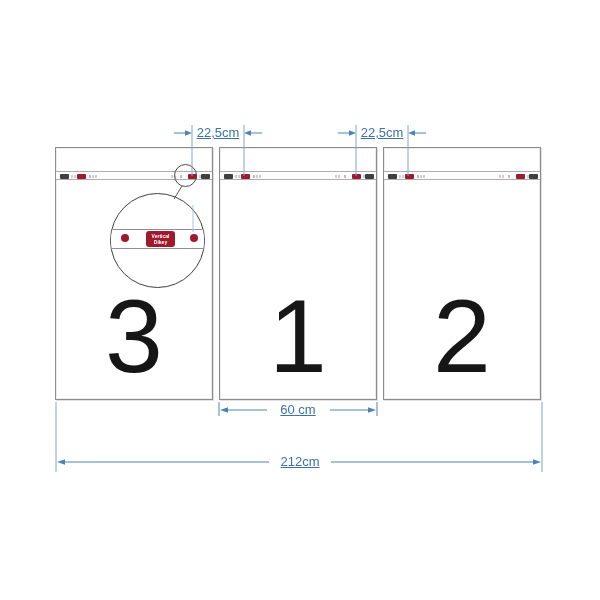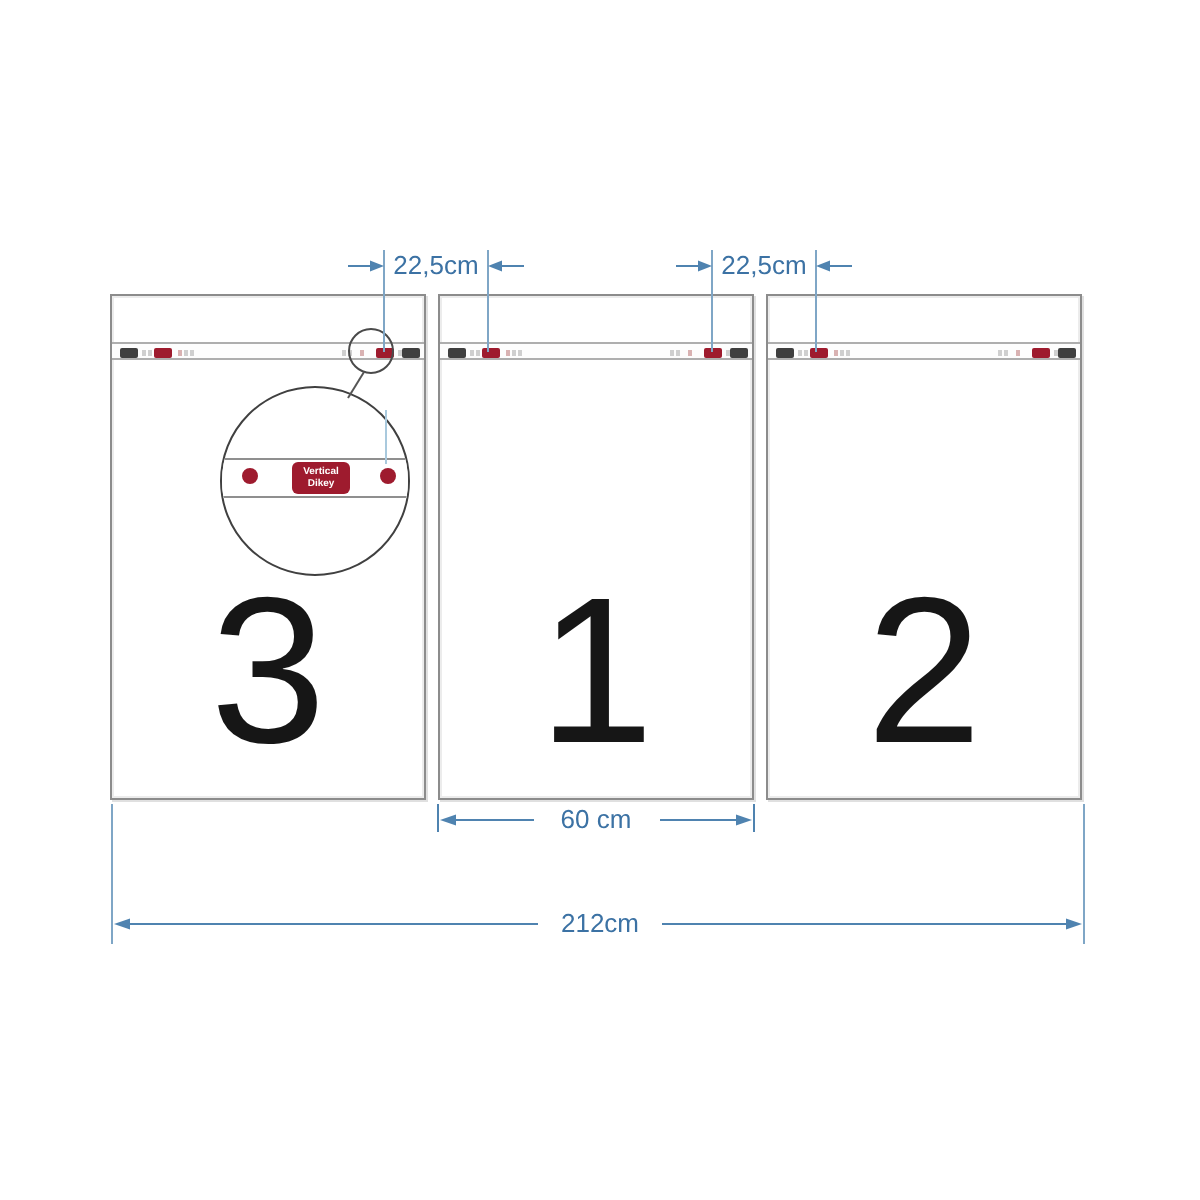--- a/index.html
+++ b/index.html
@@ -42,21 +42,21 @@
   }
   .dot{position:absolute;width:8px;height:8px;border-radius:50%;background:#9e1b2e;top:40px;}
   .dot.left{left:10px;} .dot.right{left:79px;}
   .tag{
     position:absolute;left:35px;top:37px;width:29px;height:16px;box-sizing:border-box;
     background:#9e1b2e;border-radius:3px;color:#fff;text-align:center;
     font-size:5px;line-height:6px;padding-top:2px;font-weight:bold;
   }
   
   .dim-label{
-    position:absolute;color:#3c72a4;font-size:13px;line-height:15px;text-align:center;
+    position:absolute;color:#3c72a4;font-size:13px;line-height:15px;text-align:center;text-decoration:underline;
   }
   .lbl-gap-left{left:190px;top:125px;width:56px;}
   .lbl-gap-right{left:354px;top:125px;width:56px;}
   .lbl-panel-width{left:266px;top:402px;width:64px;}
   .lbl-total-width{left:268px;top:454px;width:64px;}
   
   .overlay{position:absolute;left:0;top:0;z-index:5;pointer-events:none;}
   .ext{stroke:#7fa6c6;stroke-width:1;}
   .ext.inside{stroke:#a9c9dd;}
   .dim{stroke:#4f83b0;stroke-width:1;}

